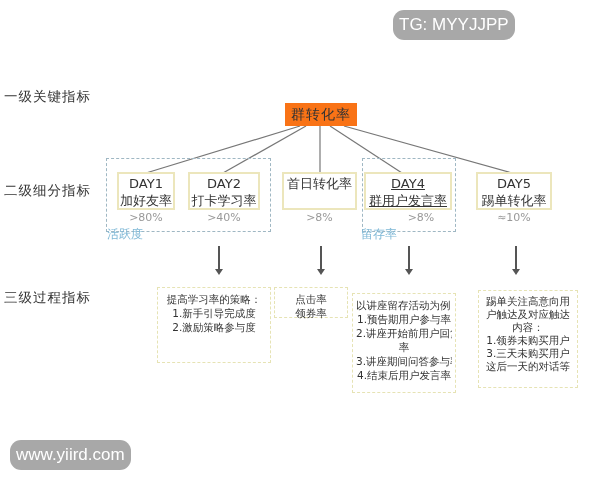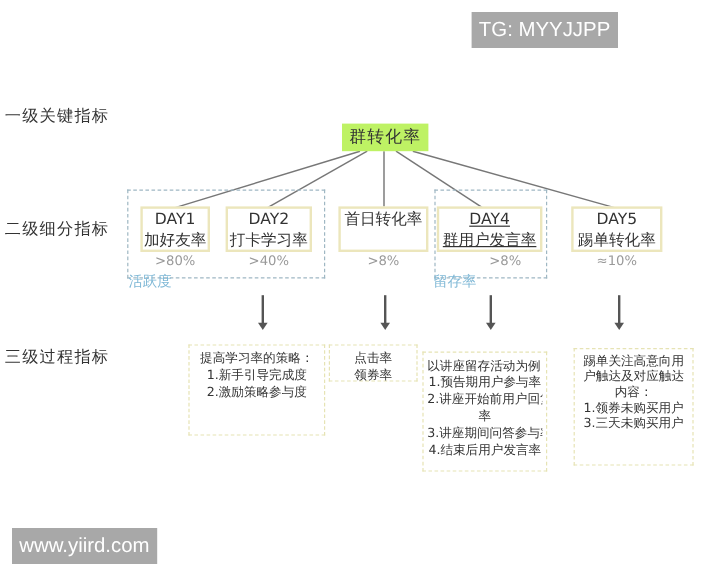--- a/index.html
+++ b/index.html
@@ -1,21 +1,21 @@
 <!DOCTYPE html>
 <html><head>
 <meta charset="utf-8">
 <style>
   html, body { margin:0; padding:0; background:#ffffff; }
   body { width:600px; height:480px; position:relative; overflow:hidden;
          font-family:"DejaVu Sans", "Liberation Sans", sans-serif; color:#333; }
   .badge { position:absolute; background:#a8a8a8; color:#fff; font-family:"Liberation Sans", sans-serif;
-           font-size:17px; padding:0 6px; line-height:30px; }
+           font-size:17px; padding:0 6px; line-height:30px;border-radius:11px; }
   .level-label { position:absolute; left:4px; font-size:13.5px; color:#333; letter-spacing:1px; }
-  .root { position:absolute; left:285px; top:103px; width:72px; height:23px; background:#bef264;
+  .root { position:absolute; left:285px; top:103px; width:72px; height:23px; background:#f97316;
           font-size:14px; line-height:23px; text-align:center; color:#333; letter-spacing:1px; }
   .day-box { position:absolute; top:172px; height:38px; border:2px solid #ece6bc; background:#fff;
              text-align:center; font-size:13px; line-height:17px; color:#333; box-sizing:border-box; padding-top:1px; }
   .target { position:absolute; top:211px; font-size:11px; color:#999; text-align:center; }
   .group { position:absolute; border:1.5px dashed #9fb7c3; box-sizing:border-box; }
   .group-label { position:absolute; font-size:12px; color:#7fb8d6; }
   .arrow { position:absolute; width:1.5px; background:#555; }
   .arrow::after { content:""; position:absolute; left:-3.5px; bottom:-5px; border-left:4px solid transparent;
                   border-right:4px solid transparent; border-top:6px solid #555; }
   .proc { position:absolute; border:1.5px dashed #e6e3b4; box-sizing:border-box; font-size:10.5px;
@@ -101,13 +101,14 @@
   <div>3.讲座期间问答参与率</div>
   <div>4.结束后用户发言率</div>
 </div>
 
 <div class="proc" style="left:478px; top:290px; width:100px; height:98px; line-height:13px; font-size:10.5px;">
   <div>踢单关注高意向用</div>
   <div>户触达及对应触达</div>
   <div>内容：</div>
   <div>1.领券未购买用户</div>
   <div>3.三天未购买用户</div>
+  <div>这后一天的对话等</div>
 </div>
 
 </body></html>

